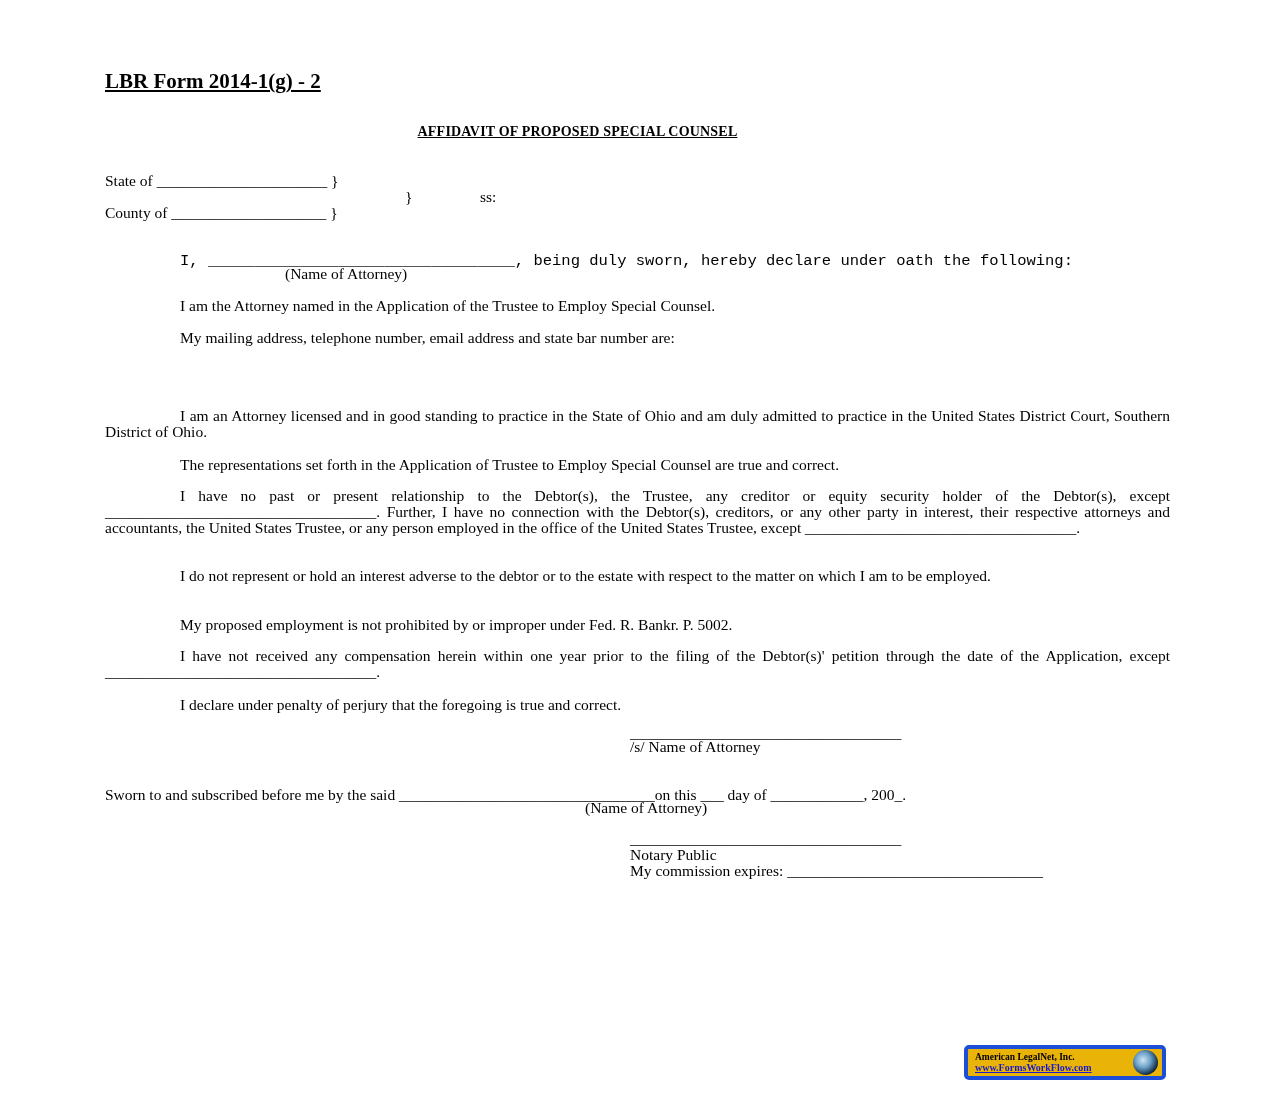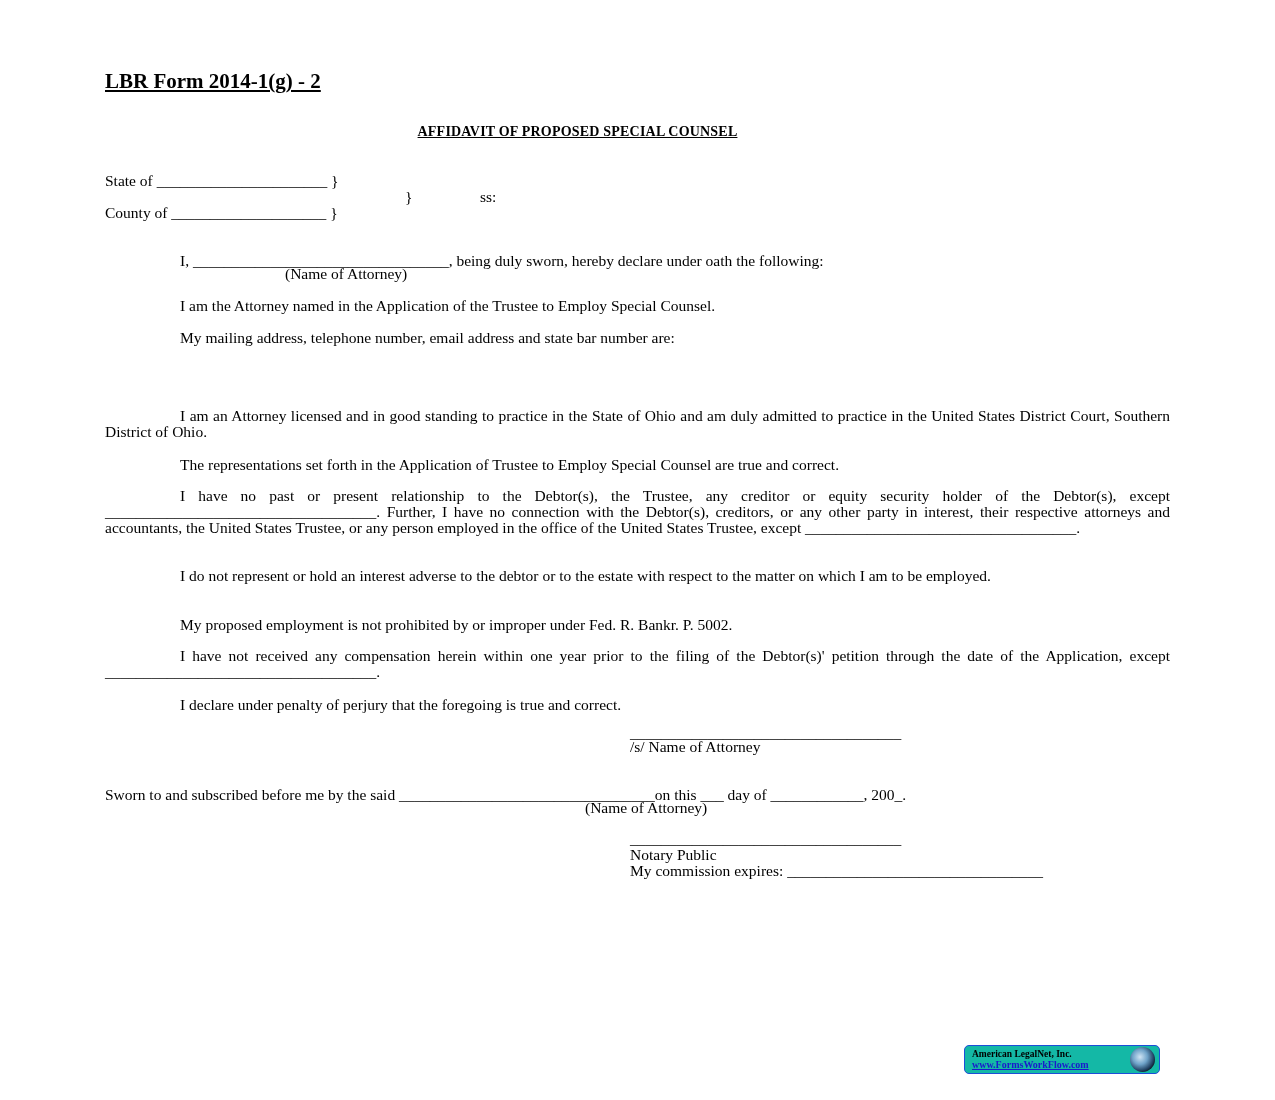--- a/index.html
+++ b/index.html
@@ -3,38 +3,38 @@
 <meta charset="utf-8">
 <style>
   html, body { margin: 0; padding: 0; background: #ffffff; }
   body { width: 1275px; height: 1100px; position: relative; overflow: hidden;
          font-family: "Liberation Serif", "DejaVu Serif", serif; color: #000; font-size: 15.5px; }
   .abs { position: absolute; white-space: nowrap; line-height: 18px; }
   .form-title { left: 105px; top: 68px; font-size: 21px; font-weight: bold; text-decoration: underline; line-height: 26px; }
   .doc-title { left: 0; width: 1155px; top: 123px; text-align: center; font-size: 14px; font-weight: bold; text-decoration: underline; letter-spacing: 0.2px; }
   .para { position: absolute; left: 105px; width: 1065px; line-height: 16px; text-align: justify; text-align-last: left; }
   .para .indent { display: inline-block; width: 75px; }
-  .logo-box { position: absolute; left: 964px; top: 1045px; width: 194px; height: 27px; border: 1px solid #1d4ed8; border-radius: 5px; background: #14b8a6; }
+  .logo-box { position: absolute; left: 964px; top: 1045px; width: 194px; height: 27px; border: 4px solid #1d4ed8; border-radius: 5px; background: #eab308; }
   .logo-name { position: absolute; left: 7px; top: 3px; font-size: 9.5px; font-weight: bold; line-height: 10px; }
   .logo-url { position: absolute; left: 7px; top: 13px; font-size: 10px; color: #1a1acc; text-decoration: underline; line-height: 11px; font-weight: bold; }
   .logo-globe { position: absolute; right: 4px; top: 1px; width: 25px; height: 25px; border-radius: 50%;
                 background: radial-gradient(circle at 40% 40%, #cfe4f4 0%, #6fa3c9 35%, #1f3f60 65%, #0a0a0a 80%); }
 </style>
 </head>
 <body>
 
 <div class="abs form-title">LBR Form 2014-1(g) - 2</div>
 <div class="abs doc-title">AFFIDAVIT OF PROPOSED SPECIAL COUNSEL</div>
 
 <div class="abs" style="left:105px; top:172px;">State of ______________________  }</div>
 <div class="abs" style="left:405px; top:188px;">}</div>
 <div class="abs" style="left:480px; top:188px;">ss:</div>
 <div class="abs" style="left:105px; top:204px;">County of ____________________  }</div>
 
-<div class="abs" style="left:180px; top:252px;">I, _________________________________, being duly sworn, hereby declare under oath the following:</div>
+<div class="abs" style="left:180px; top:252px;font-family:Liberation Mono, monospace;">I, _________________________________, being duly sworn, hereby declare under oath the following:</div>
 <div class="abs" style="left:285px; top:265px;">(Name of Attorney)</div>
 
 <div class="abs" style="left:180px; top:297px;">I am the Attorney named in the Application of the Trustee to Employ Special Counsel.</div>
 <div class="abs" style="left:180px; top:329px;">My mailing address, telephone number, email address and state bar number are:</div>
 
 <div class="para" style="top:408px;"><span class="indent"></span><span>I am an Attorney licensed and in good standing to practice in the State of Ohio and am duly admitted to practice in the United States District Court, Southern District of Ohio.</span></div>
 <div class="abs" style="left:180px; top:456px;">The representations set forth in the Application of Trustee to Employ Special Counsel are true and correct.</div>
 <div class="para" style="top:488px;"><span class="indent"></span><span>I have no past or present relationship to the Debtor(s), the Trustee, any creditor or equity security holder of the Debtor(s), except ___________________________________.  Further, I have no connection with the Debtor(s), creditors, or any other party in interest, their respective attorneys and accountants, the United States Trustee, or any person employed in the office of the United States Trustee, except ___________________________________.</span></div>
 <div class="para" style="top:568px;"><span class="indent"></span><span>I do not represent or hold an interest adverse to the debtor or to the estate with respect to the matter on which I am to be employed.</span></div>
 <div class="abs" style="left:180px; top:616px;text-align:center;">My proposed employment is not prohibited by or improper under Fed. R. Bankr. P. 5002.</div>

